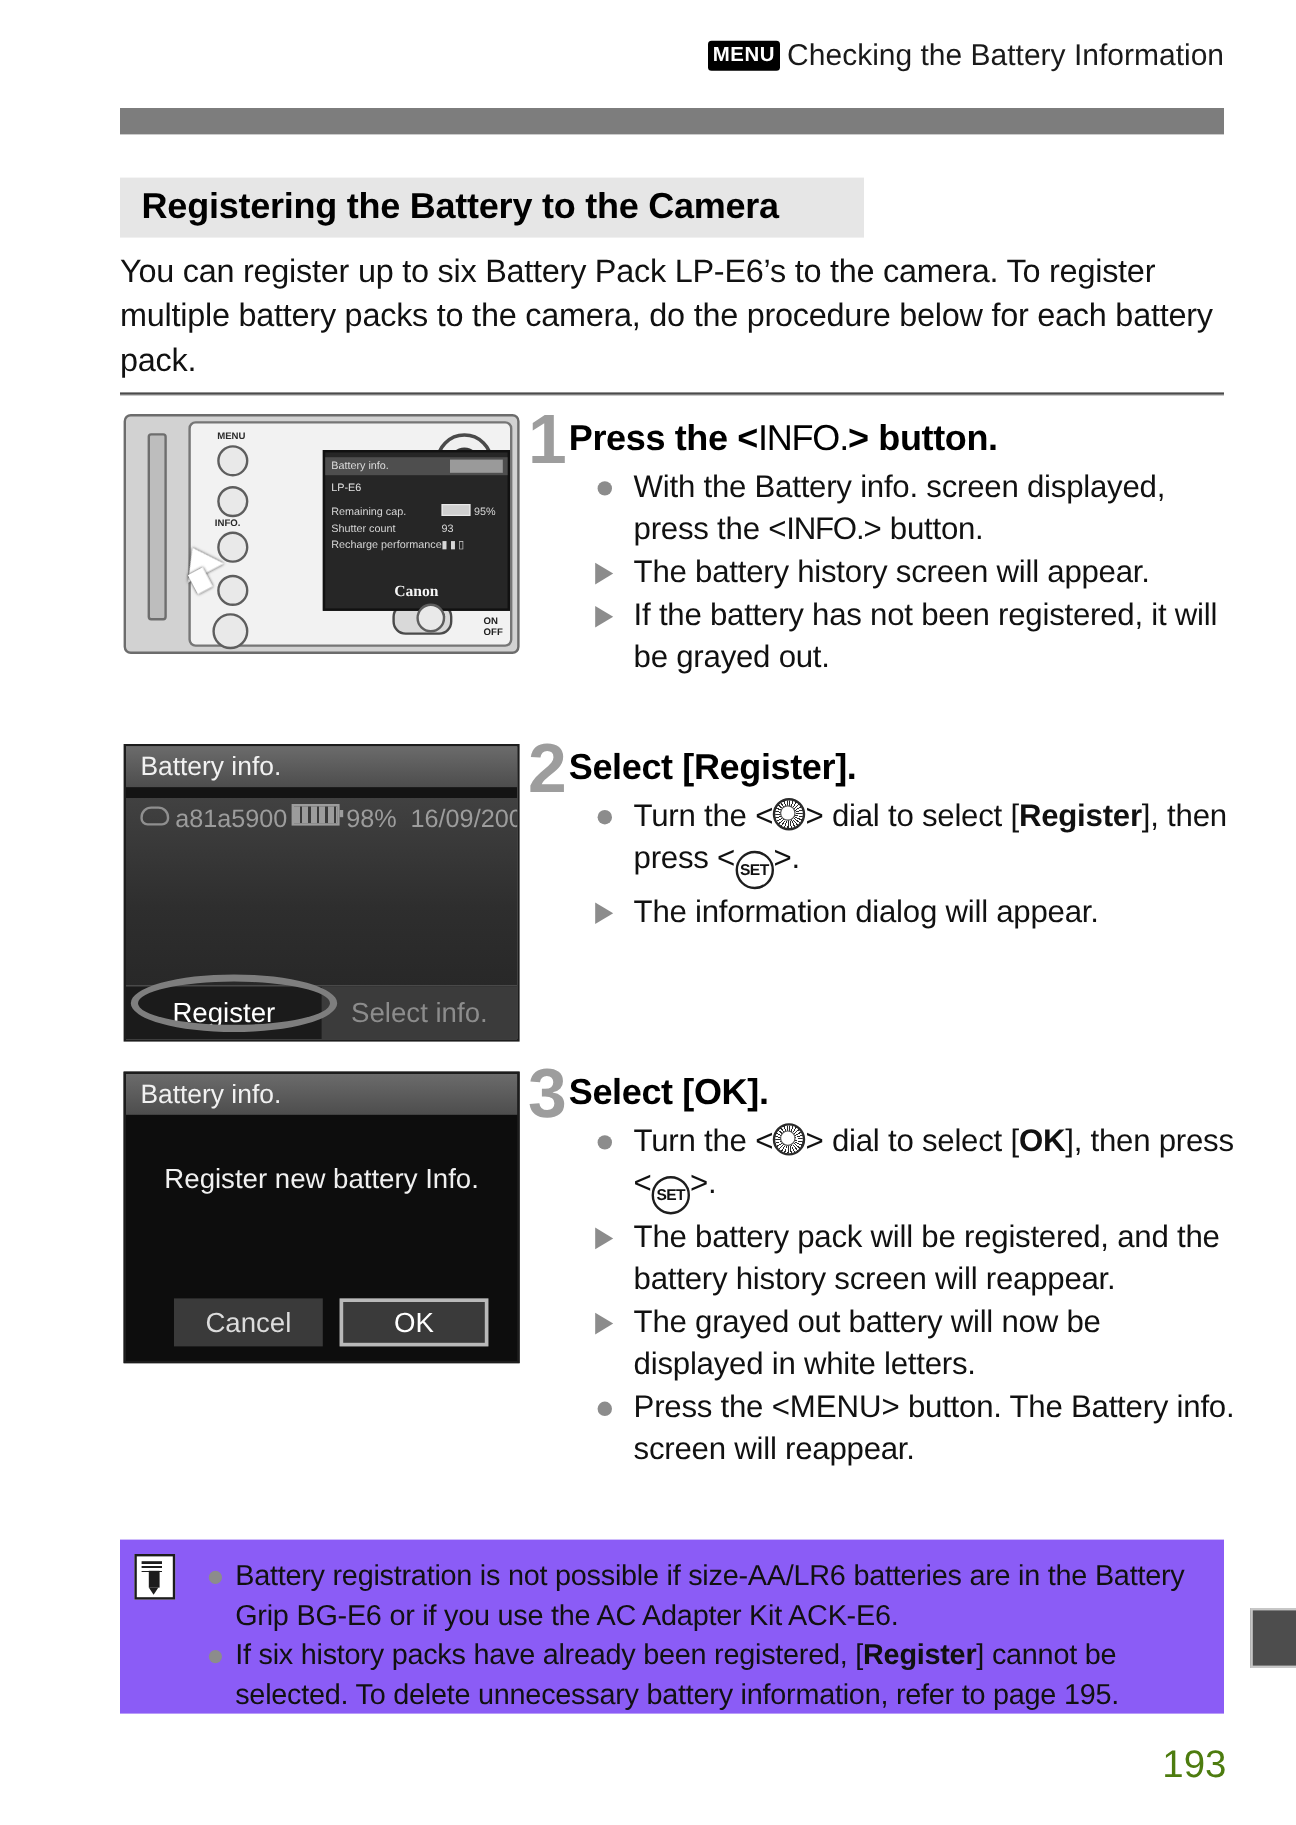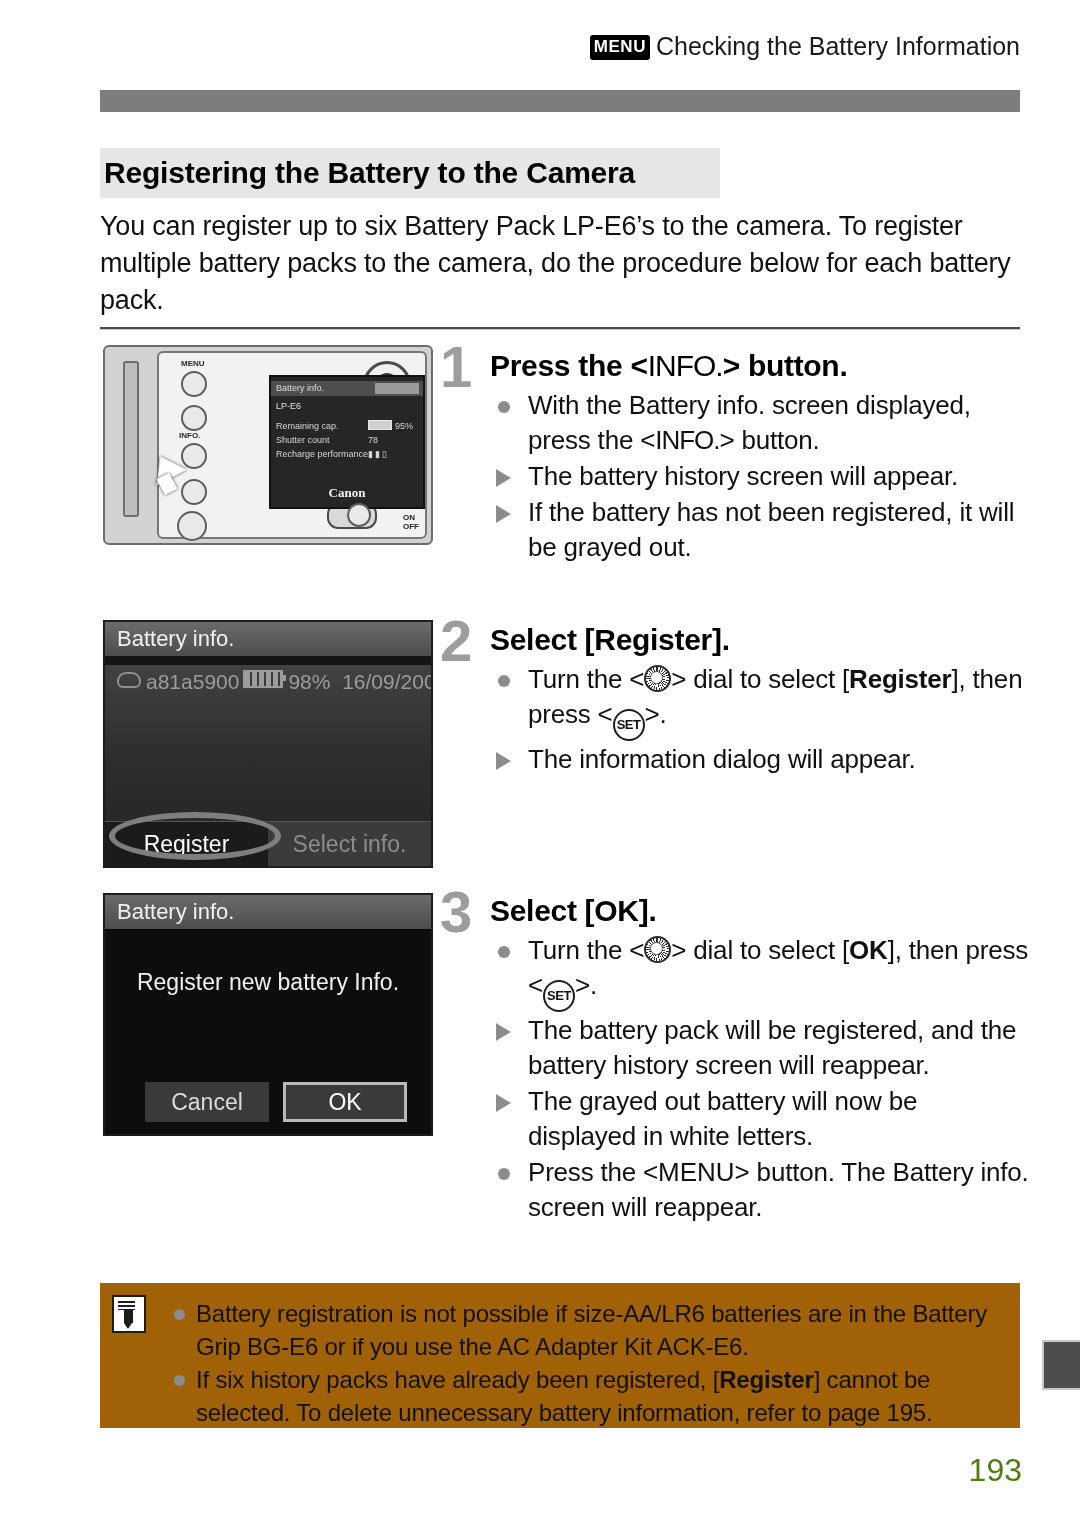--- a/index.html
+++ b/index.html
@@ -54,21 +54,21 @@
     position: absolute;
     left: 100px;
     top: 148px;
     width: 620px;
     height: 50px;
     background: #e6e6e6;
     font-size: 30px;
     font-weight: bold;
     color: #000000;
     line-height: 50px;
-    padding-left: 4px;
+    padding-left: 18px;
     box-sizing: border-box;
     letter-spacing: -0.2px;
   }
 
   
   .intro {
     position: absolute;
     left: 100px;
     top: 208px;
     width: 925px;
@@ -307,21 +307,21 @@
   .step-num {
     position: absolute;
     left: 0; top: -10px;
     font-size: 58px;
     font-weight: bold;
     color: #9d9d9d;
     line-height: 58px;
     font-family: "Liberation Sans", sans-serif;
   }
   .step-head {
-    margin-left: 50px;
+    margin-left: 34px;
     font-size: 30px;
     font-weight: bold;
     color: #000;
     line-height: 36px;
     letter-spacing: -0.3px;
   }
   .step-body { margin-left: 50px; margin-top: 4px; }
   .bl {
     position: relative;
     padding-left: 38px;
@@ -382,21 +382,21 @@
     letter-spacing: 0px;
   }
 
   
   .notes {
     position: absolute;
     left: 100px;
     top: 1283px;
     width: 920px;
     height: 145px;
-    background: #a16207;
+    background: #8b5cf6;
   }
   .note-icon {
     position: absolute;
     left: 12px; top: 12px;
     width: 30px; height: 34px;
     background: #ffffff;
     border: 2px solid #1c1c1c;
   }
   .note-icon .lines {
     position: absolute; left: 4px; top: 4px; width: 17px; height: 9px;
@@ -492,21 +492,21 @@
         <div class="lcd-title">Battery info.</div>
         <div class="lcd-tabs"></div>
         <div class="lcd-sub">LP-E6</div>
         <div class="lcd-rows">
           <div class="lcd-row">
             <span>Remaining cap.</span>
             <span class="val"><span class="lcd-bat"></span><span>95%</span></span>
           </div>
           <div class="lcd-row">
             <span>Shutter count</span>
-            <span class="val">78</span>
+            <span class="val">93</span>
           </div>
           <div class="lcd-row">
             <span>Recharge performance</span>
             <span class="val lcd-bars">▮▮▯</span>
           </div>
         </div>
         <div class="lcd-canon">Canon</div>
       </div>
 
       <div class="cam-btn" style="left:188px; bottom:10px; width:20px; height:20px;"></div>

